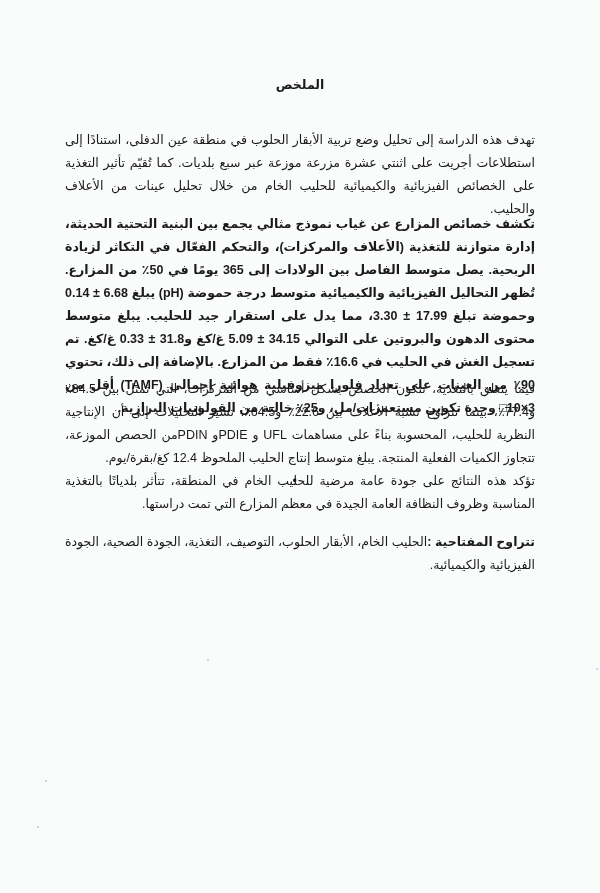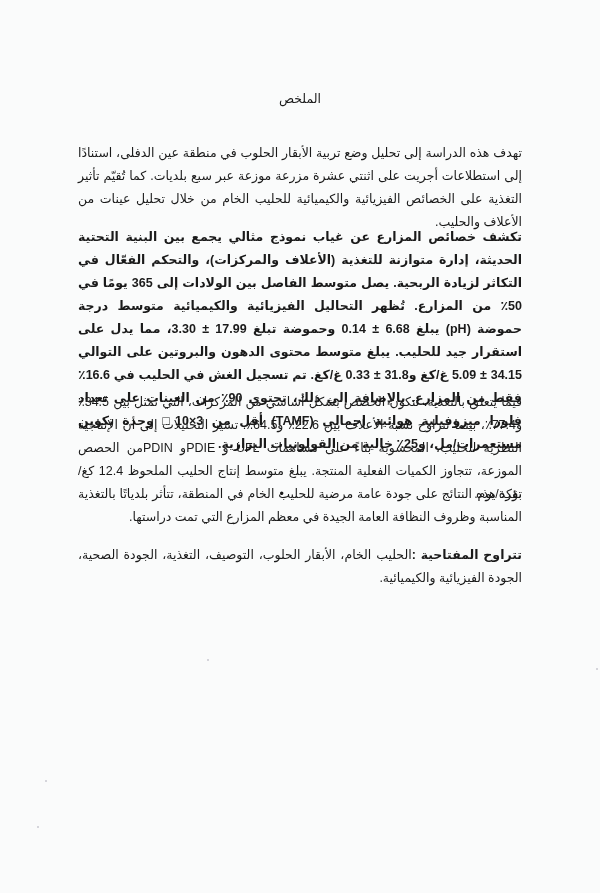--- a/index.html
+++ b/index.html
@@ -14,26 +14,26 @@
     .page {
       position: absolute;
       left: 62px; right: 62px; top: 0;
       direction: rtl;
       text-align: justify;
       font-size: 12.5px;
       line-height: 23px;
     }
     .title {
       position: absolute;
-      top: 88px; left: 0; right: 0;
+      top: 74px; left: 0; right: 0;
       text-align: center;
-      font-weight: normal;
+      font-weight: bold;
       font-size: 12.5px;
     }
-    .para { position: absolute; left: 0; right: 0; margin: 16px; }
+    .para { position: absolute; left: 0; right: 0; margin: 3px; }
     .p1 { top: 126px; }
     .p2 { top: 210px; font-weight: bold; }
     .p3 { top: 375px; }
     .p4 { top: 467px; }
     .p5 { top: 528px; }
     .bullet { position: absolute; right: 238px; top: 0; }
     .p4 .txt { display: block; }
     .kw-label { font-weight: bold; }
     .speck { position: absolute; width: 2px; height: 2px; background: #c8c8d0; border-radius: 1px; }
   </style>

